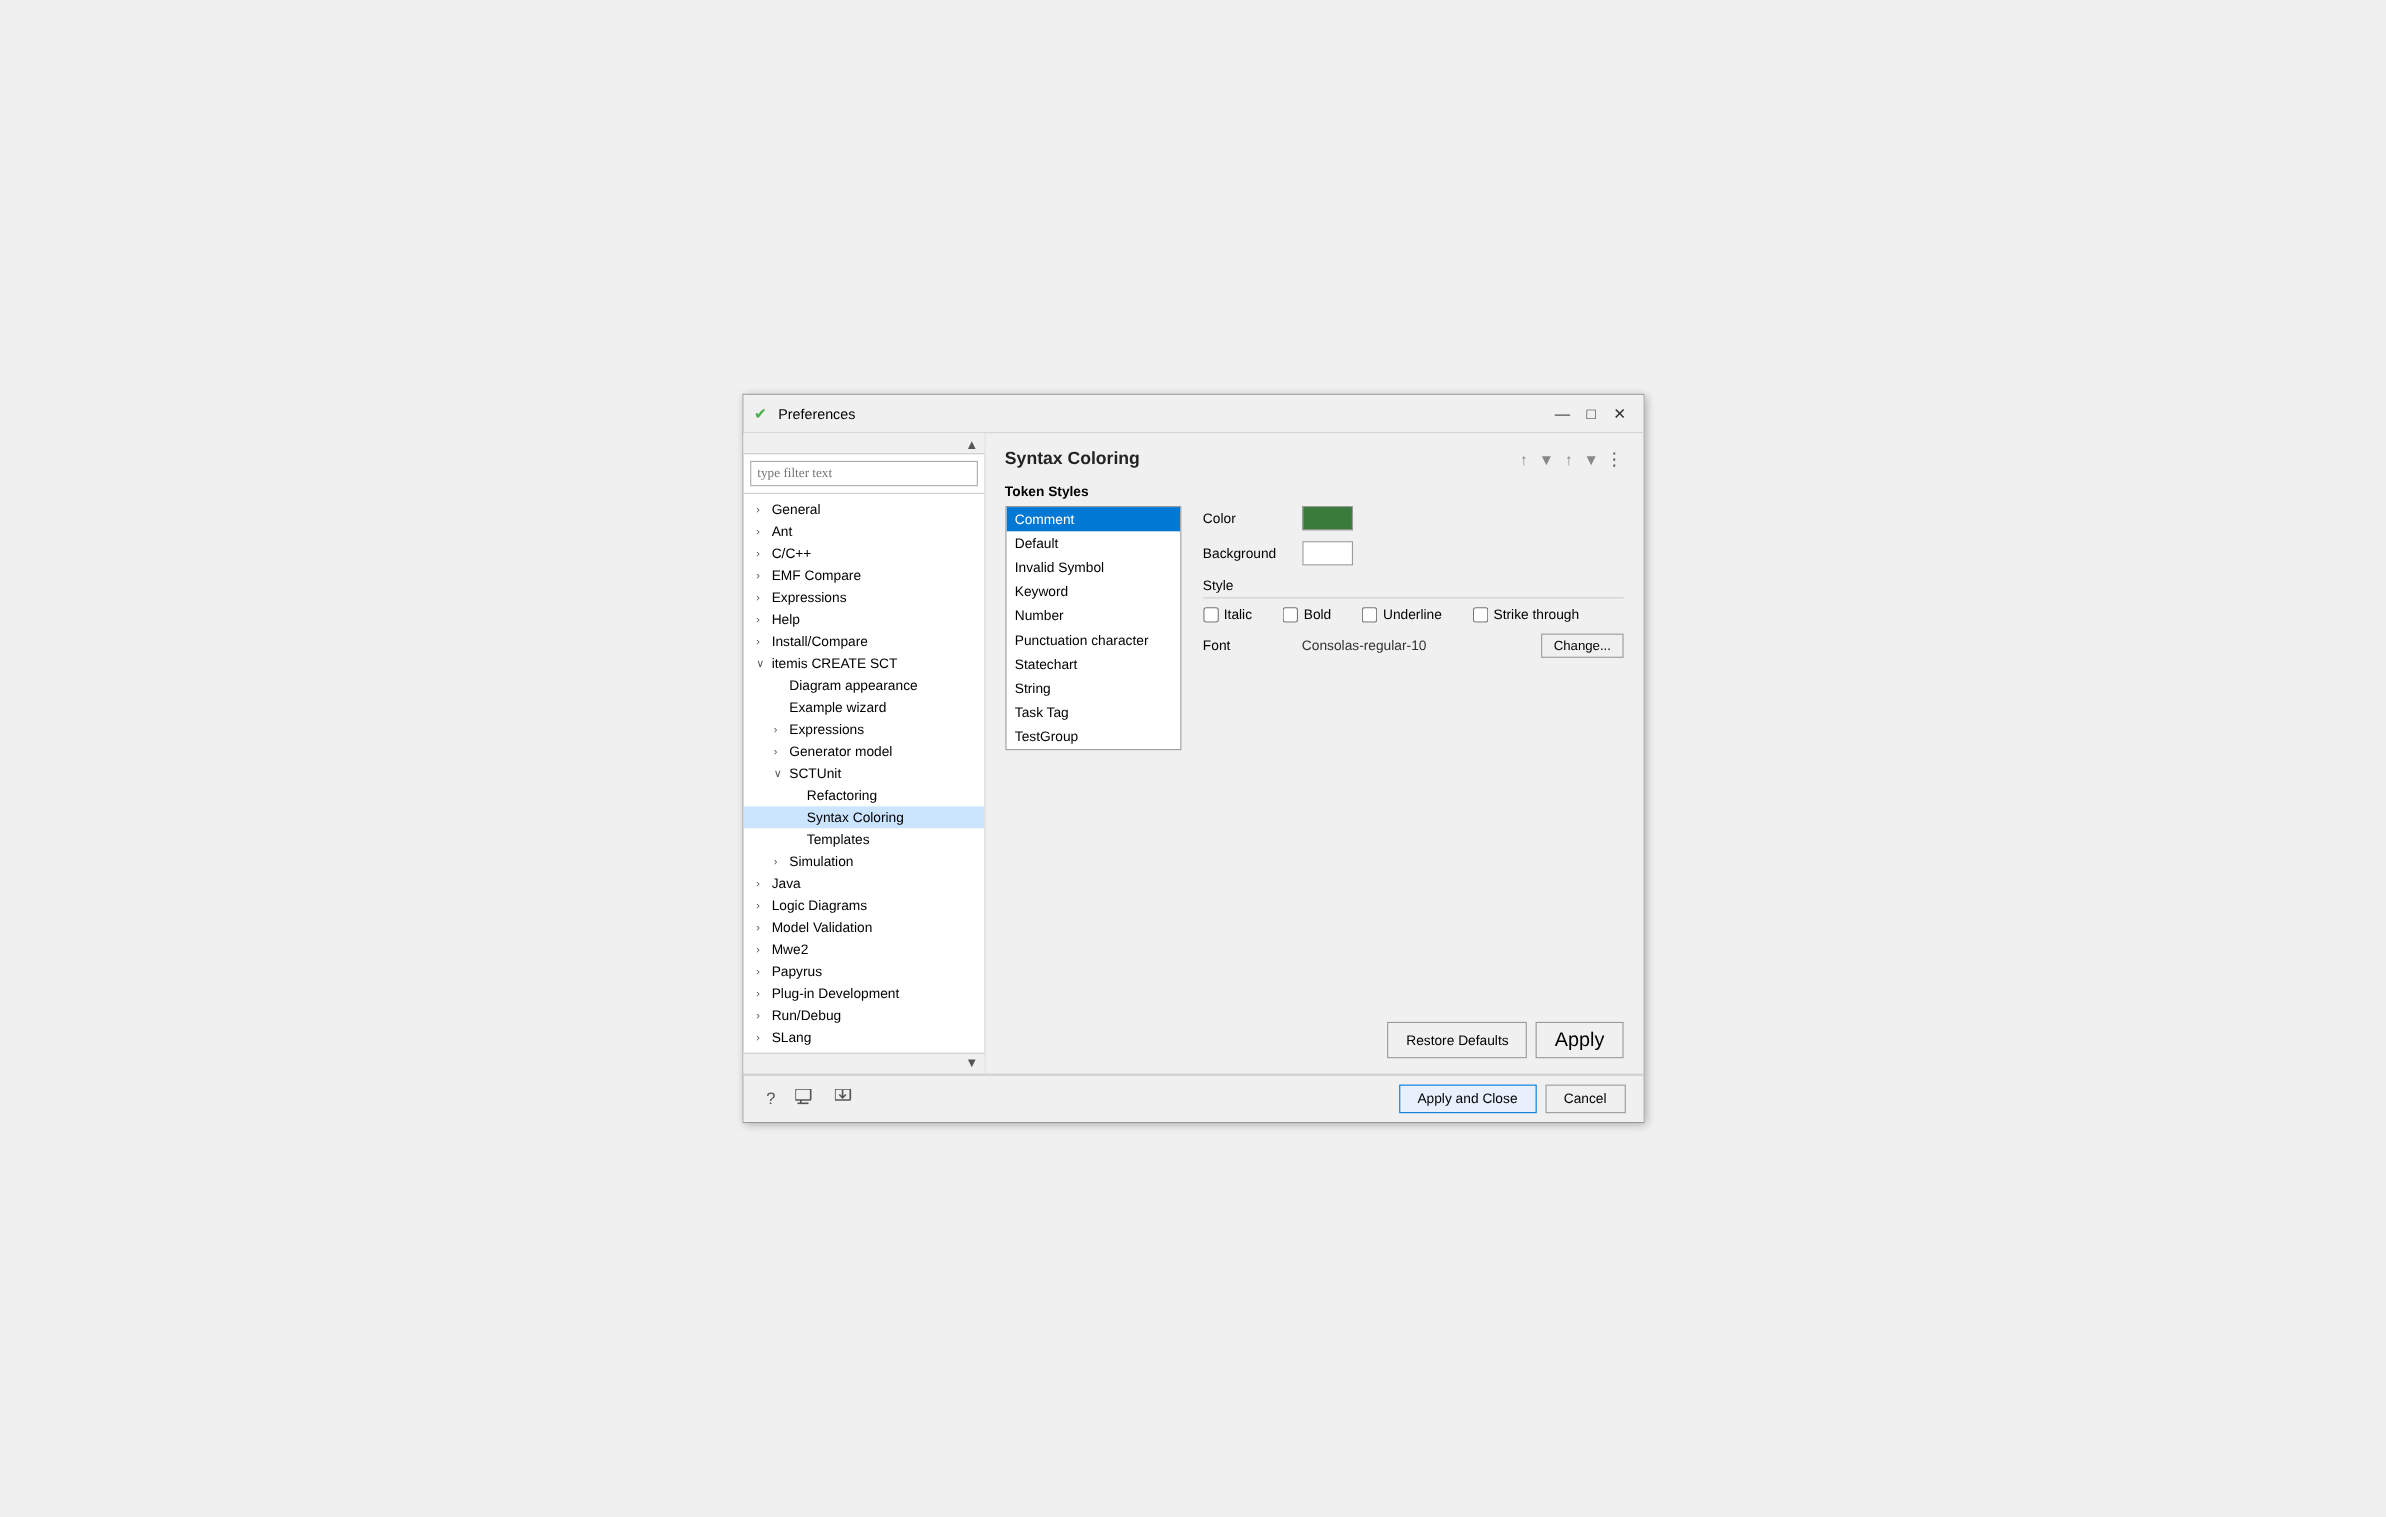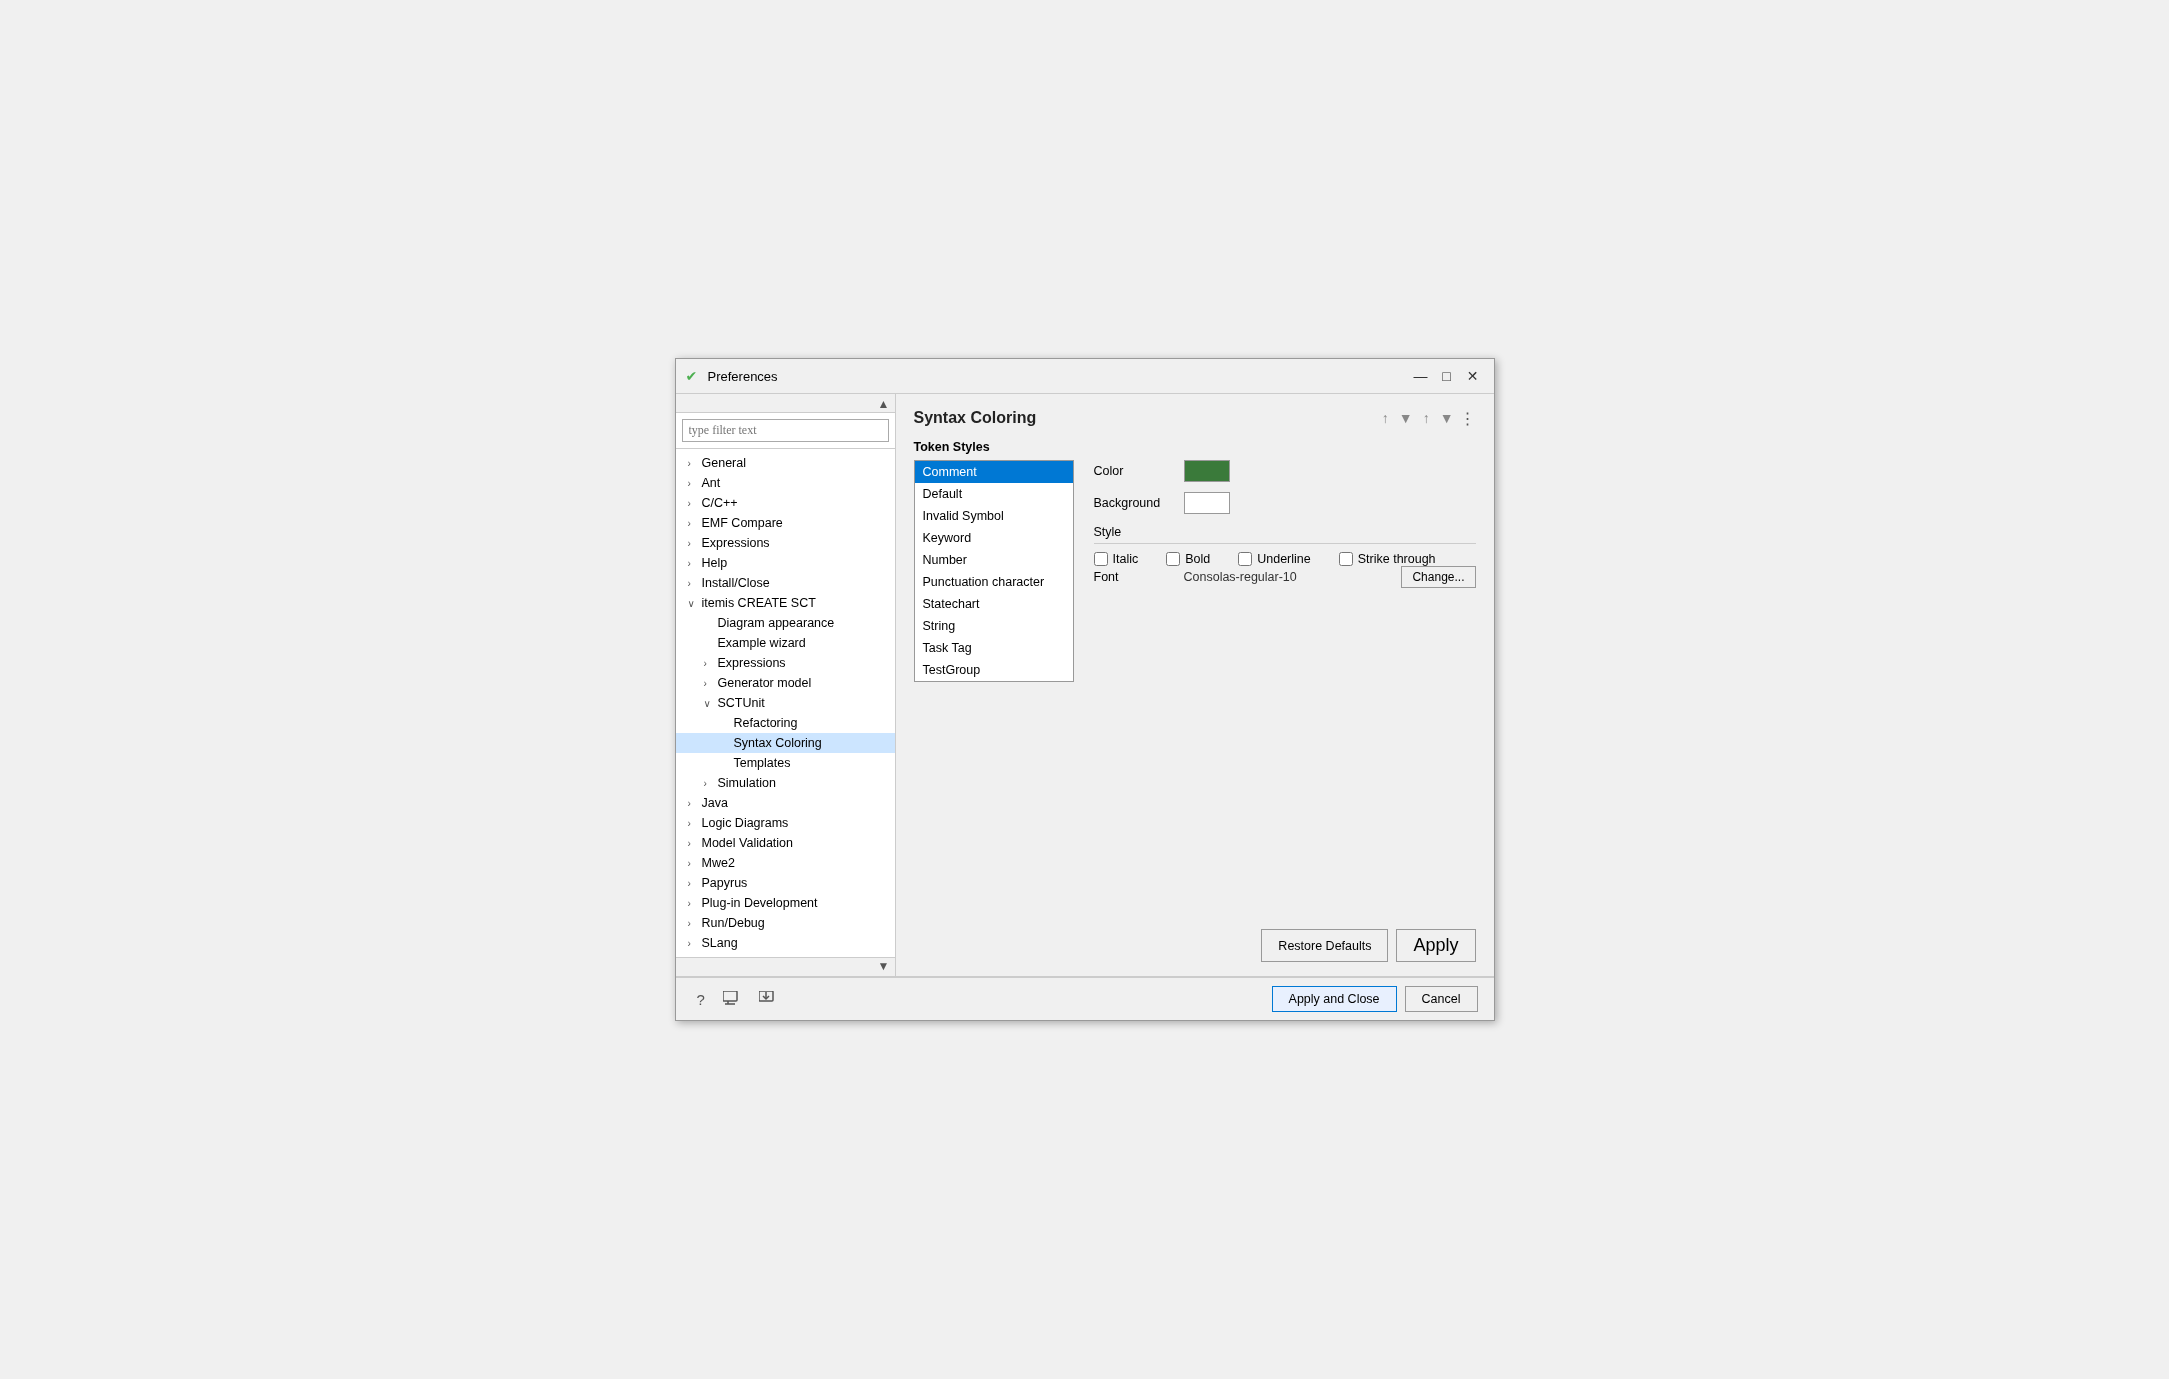--- a/index.html
+++ b/index.html
@@ -228,20 +228,21 @@
     }
     .style-check-item input[type="checkbox"] {
       width: 14px;
       height: 14px;
       cursor: pointer;
     }
     .font-row {
       display: flex;
       align-items: center;
       gap: 10px;
+      margin-top: 10px;
     }
     .font-label { font-size: 12.5px; width: 80px; }
     .font-value { font-size: 12.5px; flex: 1; color: #333; }
     .change-btn {
       padding: 3px 10px;
       font-size: 12px;
       background: #f0f0f0;
       border: 1px solid #999;
       cursor: pointer;
     }
@@ -349,21 +350,21 @@
           <span>Expressions</span>
         </div>
 
         <div class="tree-item">
           <span class="arrow">›</span>
           <span>Help</span>
         </div>
 
         <div class="tree-item">
           <span class="arrow">›</span>
-          <span>Install/Close</span>
+          <span>Install/Compare</span>
         </div>
 
         <div class="tree-item">
           <span class="arrow">∨</span>
           <span>itemis CREATE SCT</span>
         </div>
 
         <div class="tree-item tree-child">
           <span class="arrow"></span>
           <span>Diagram appearance</span>

